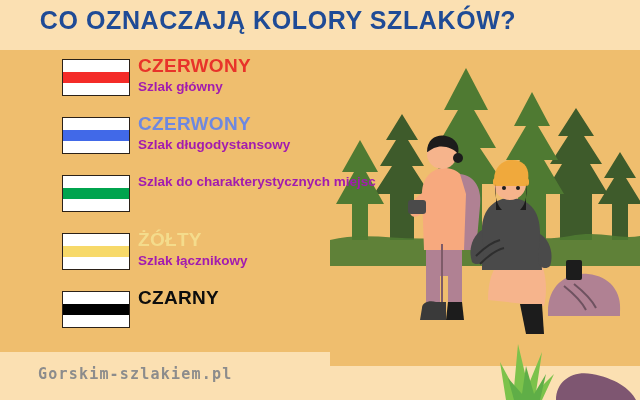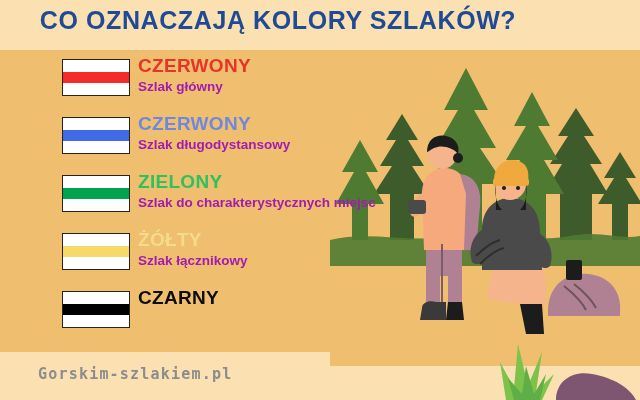--- a/index.html
+++ b/index.html
@@ -158,21 +158,20 @@
         <p class="heading" style="color:#6E88E0">CZERWONY</p>
         <p class="desc">Szlak długodystansowy</p>
       </div>
     </div>
 
     <div class="row">
       <div class="marker">
         <div class="stripe" style="background:#00A44E"></div>
       </div>
       <div class="txt">
-        <p class="heading" style="color:#2EC25E">ZIELONY</p>
         <p class="desc">Szlak do charakterystycznych miejsc</p>
       </div>
     </div>
 
     <div class="row">
       <div class="marker">
         <div class="stripe" style="background:#F7D969"></div>
       </div>
       <div class="txt">
         <p class="heading" style="color:#F4DC8C">ŻÓŁTY</p>

